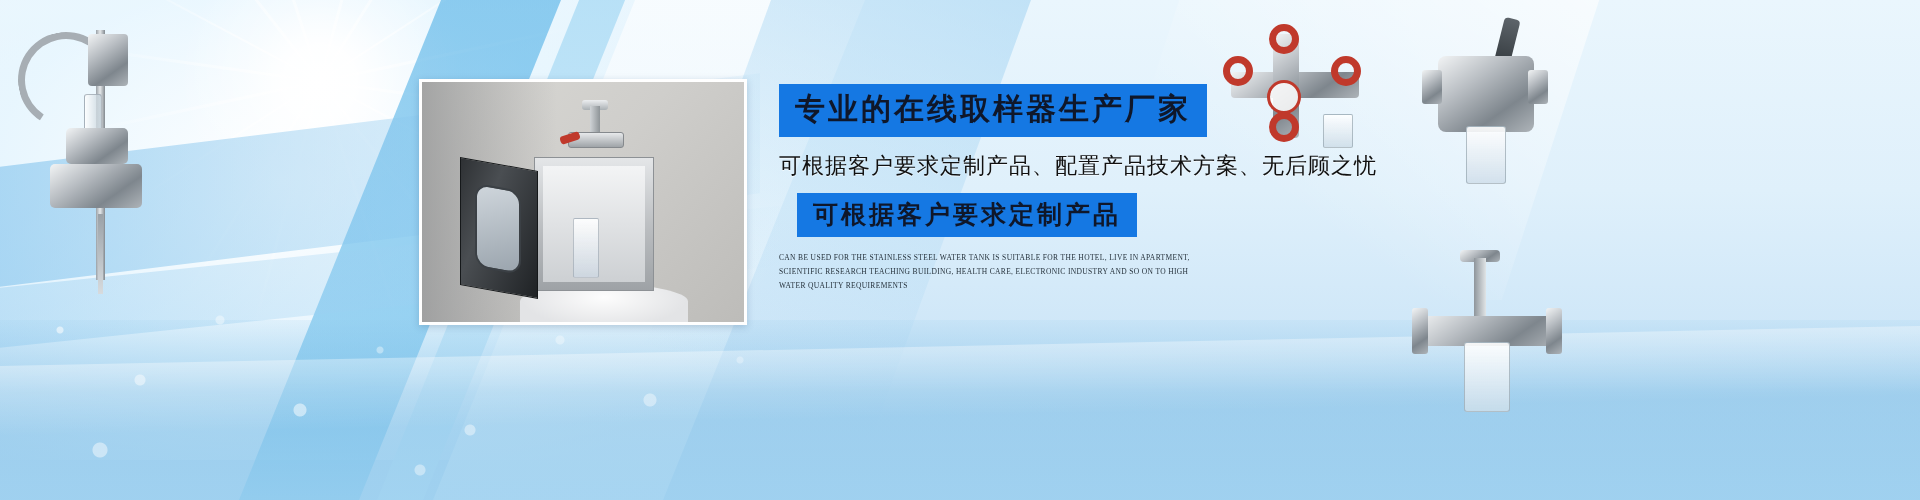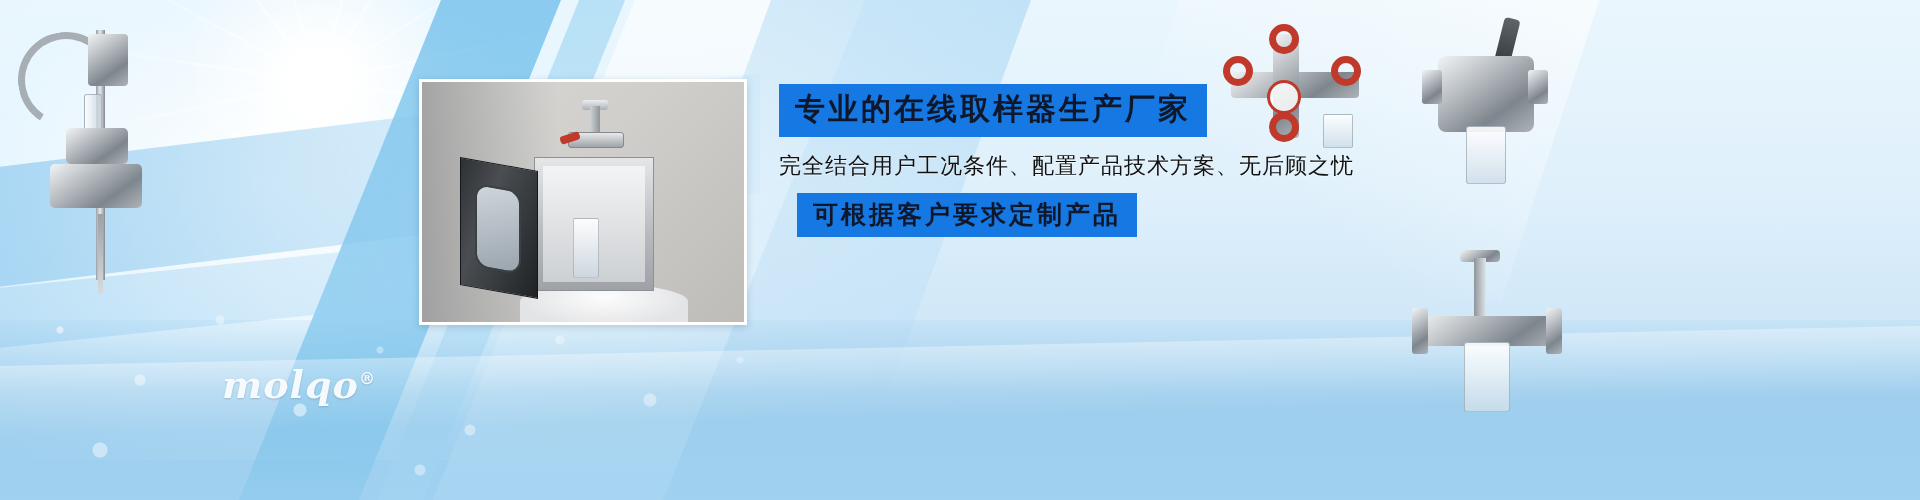--- a/index.html
+++ b/index.html
@@ -305,24 +305,25 @@
         <div class="knob"></div>
       </div>
     </div>
   </div>
 
   <div class="copy">
 
 
     <div class="hl tagline">专业的在线取样器生产厂家</div>
 
-    <div class="subline">完全结合用户工况条件、配置产品技术方案、无后顾之忧</div>
+    <div class="subline">可根据客户要求定制产品、配置产品技术方案、无后顾之忧</div>
 
     <div class="hl custom">可根据客户要求定制产品</div>
 
+    <div class="eng">Can be used for the stainless steel water tank is suitable for the hotel, live in apartment, scientific research teaching building, health care, electronic industry and so on to high water quality requirements</div>
   </div>
 
   <div class="eq eqR1">
     <div class="hbar metal"></div>
     <div class="vbar metal"></div>
     <div class="hw a"></div>
     <div class="hw b"></div>
     <div class="hw c"></div>
     <div class="hw d"></div>
     <div class="seal"></div>
@@ -339,17 +340,14 @@
 
   <div class="eq eqR3">
     <div class="cap metal"></div>
     <div class="stem"></div>
     <div class="hbar metal"></div>
     <div class="fl metal"></div>
     <div class="fr metal"></div>
     <div class="jar"></div>
   </div>
 
-  <div class="logo">
-    <span>molqo</span><sup>®</sup>
-  </div>
 
 </div>
 
 </body></html>

